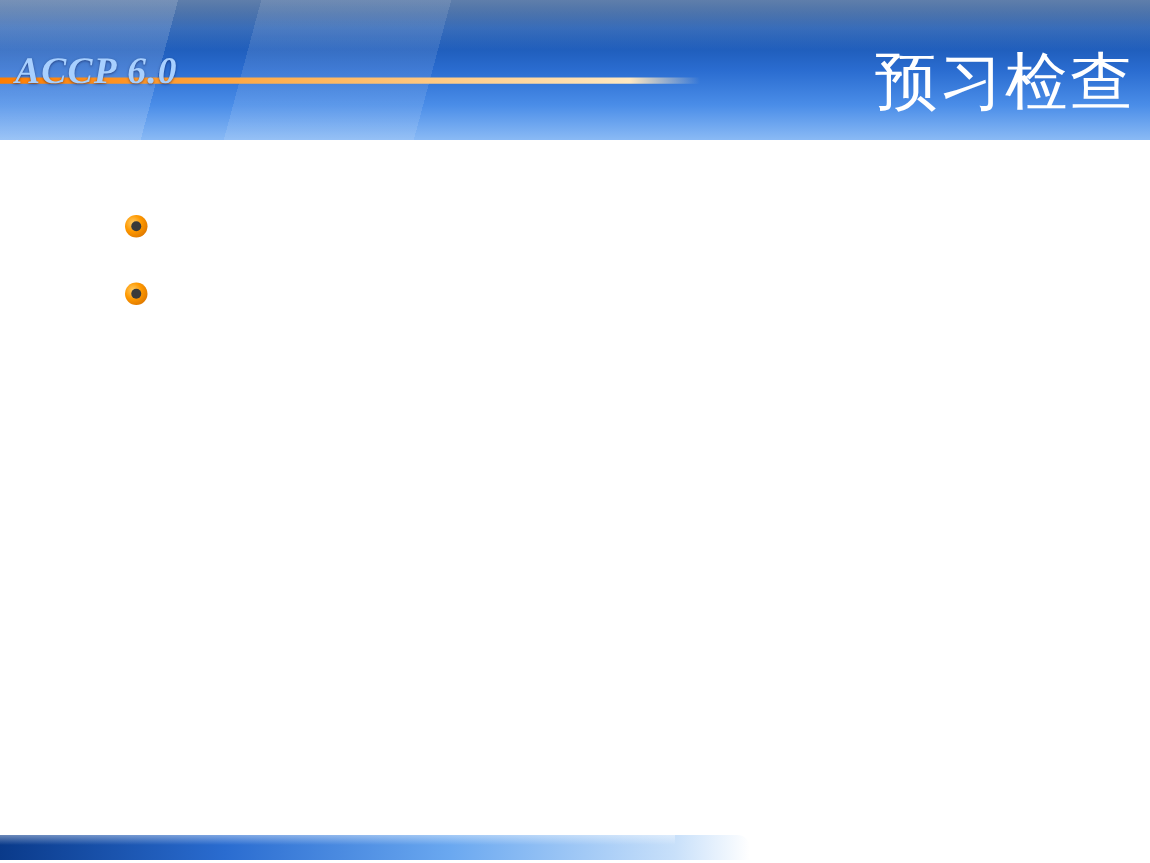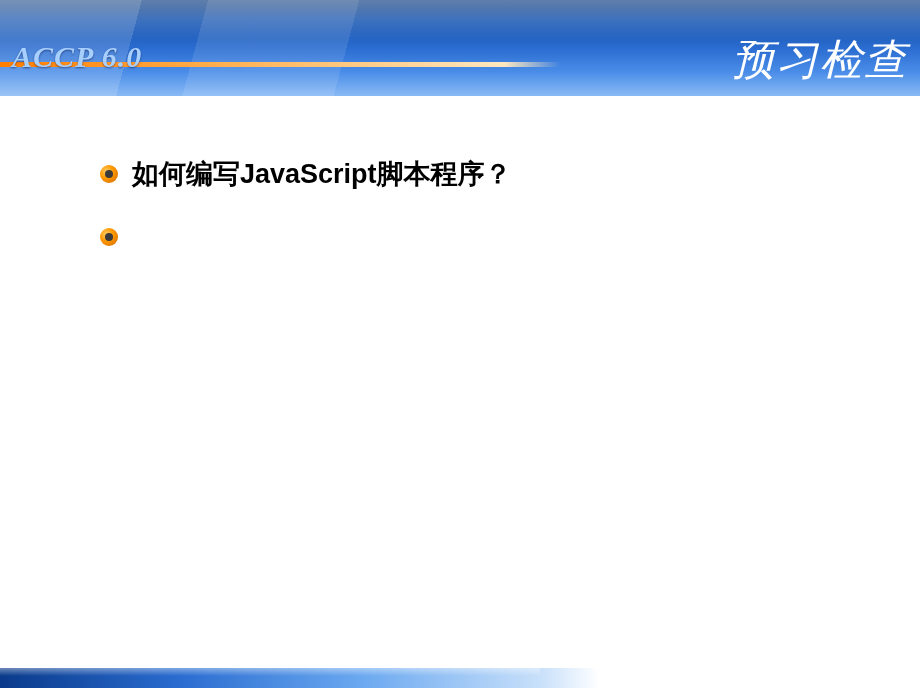--- a/index.html
+++ b/index.html
@@ -11,21 +11,21 @@
       width: 920px;
       height: 690px;
       background: #ffffff;
       font-family: "Microsoft YaHei", "SimHei", Arial, sans-serif;
       overflow: hidden;
       position: relative;
     }
     .header-bar {
       position: relative;
       width: 100%;
-      height: 96px;
+      height: 112px;
       background: linear-gradient(to bottom, 
         #0a2a5a 0%, 
         #1550a8 20%, 
         #2a6cd0 50%, 
         #4a8de8 75%, 
         #8abaf5 100%);
       overflow: hidden;
     }
     .header-bar::before {
       content: "";
@@ -61,25 +61,24 @@
       font-weight: bold;
       font-size: 30px;
       color: #a8d0ff;
       text-shadow: 0 1px 2px rgba(0,0,50,0.5);
       letter-spacing: 1px;
     }
     .header-title {
       position: absolute;
       right: 12px;
       top: 32px;
-      font-size: 42px;
+      font-size: 50px;
       color: #ffffff;
       font-weight: 400;
       letter-spacing: 2px;
-      font-style: italic;
     }
     .accent-line {
       position: absolute;
       left: 0;
       top: 62px;
       width: 560px;
       height: 5px;
       background: linear-gradient(to right, #ff7e00 0%, #ffb050 40%, #ffe8c0 90%, rgba(255,232,192,0) 100%);
     }
     .content {
@@ -144,20 +143,19 @@
 <div class="header-bar">
   <div class="diagonal-overlay"></div>
   <div class="accent-line"></div>
   <div class="brand">ACCP 6.0</div>
   <div class="header-title">预习检查</div>
 </div>
 
 <div class="content">
   <div class="bullet-item">
     <span class="bullet-icon"></span>
-    <span class="bullet-text">如何编写JavaScript脚本程序？</span>
   </div>
   <div class="bullet-item">
     <span class="bullet-icon"></span>
   </div>
 </div>
 
 <div class="footer-bar"></div>
 
 </body></html>

